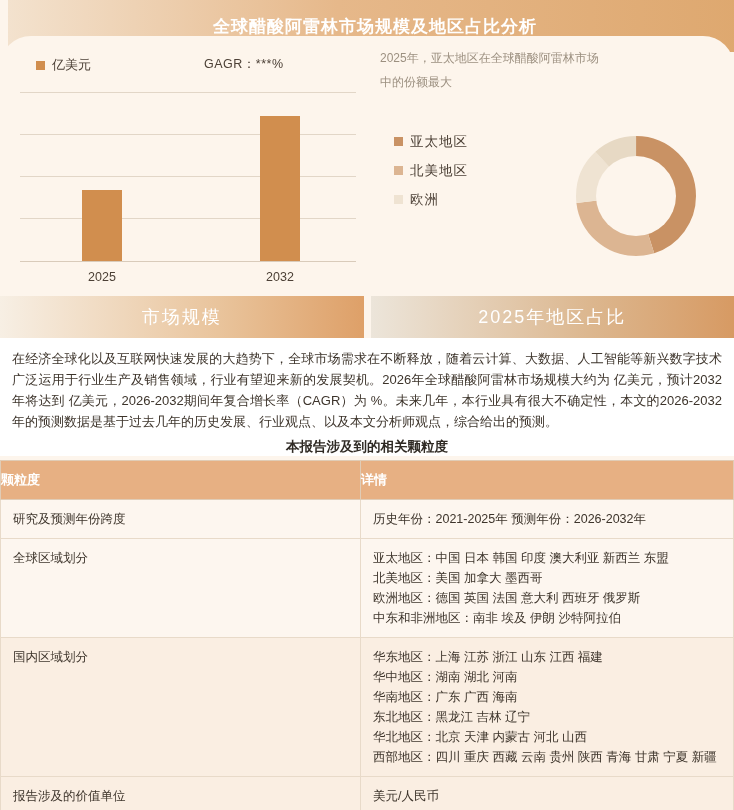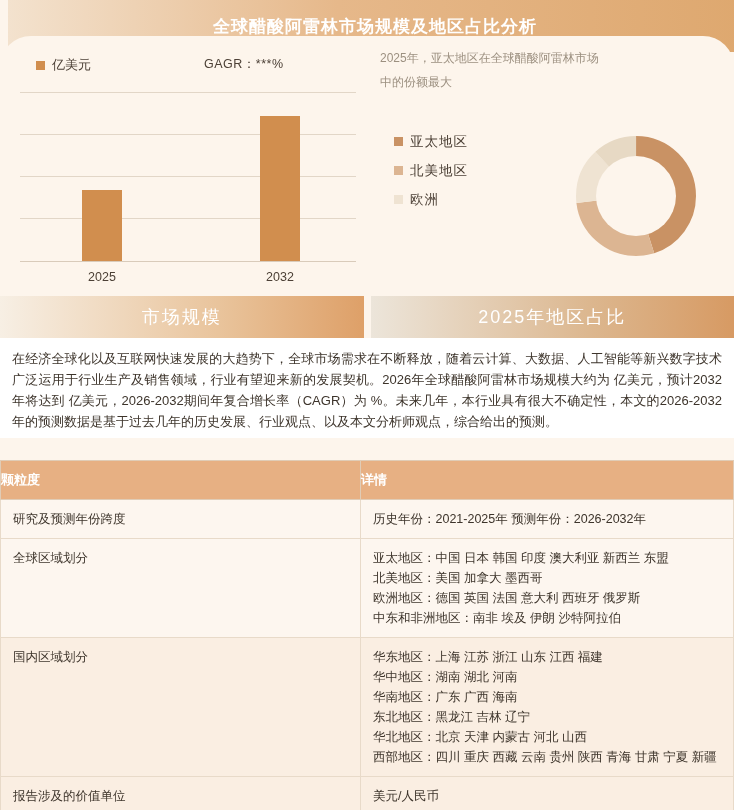--- a/index.html
+++ b/index.html
@@ -337,20 +337,21 @@
     <div class="banner banner-left">
       <span>市场规模</span>
     </div>
     <div class="banner banner-right">
       <span>2025年地区占比</span>
     </div>
   </div>
 
   <div class="para">在经济全球化以及互联网快速发展的大趋势下，全球市场需求在不断释放，随着云计算、大数据、人工智能等新兴数字技术广泛运用于行业生产及销售领域，行业有望迎来新的发展契机。2026年全球醋酸阿雷林市场规模大约为 亿美元，预计2032年将达到 亿美元，2026-2032期间年复合增长率（CAGR）为 %。未来几年，本行业具有很大不确定性，本文的2026-2032年的预测数据是基于过去几年的历史发展、行业观点、以及本文分析师观点，综合给出的预测。</div>
 
+  <div class="sub-title">本报告涉及到的相关颗粒度</div>
 
   <table class="tbl">
     <colgroup>
         <col class="col1">
         <col>
       </colgroup>
     <thead>
       <tr>
         <th>颗粒度</th>
         <th>详情</th>

